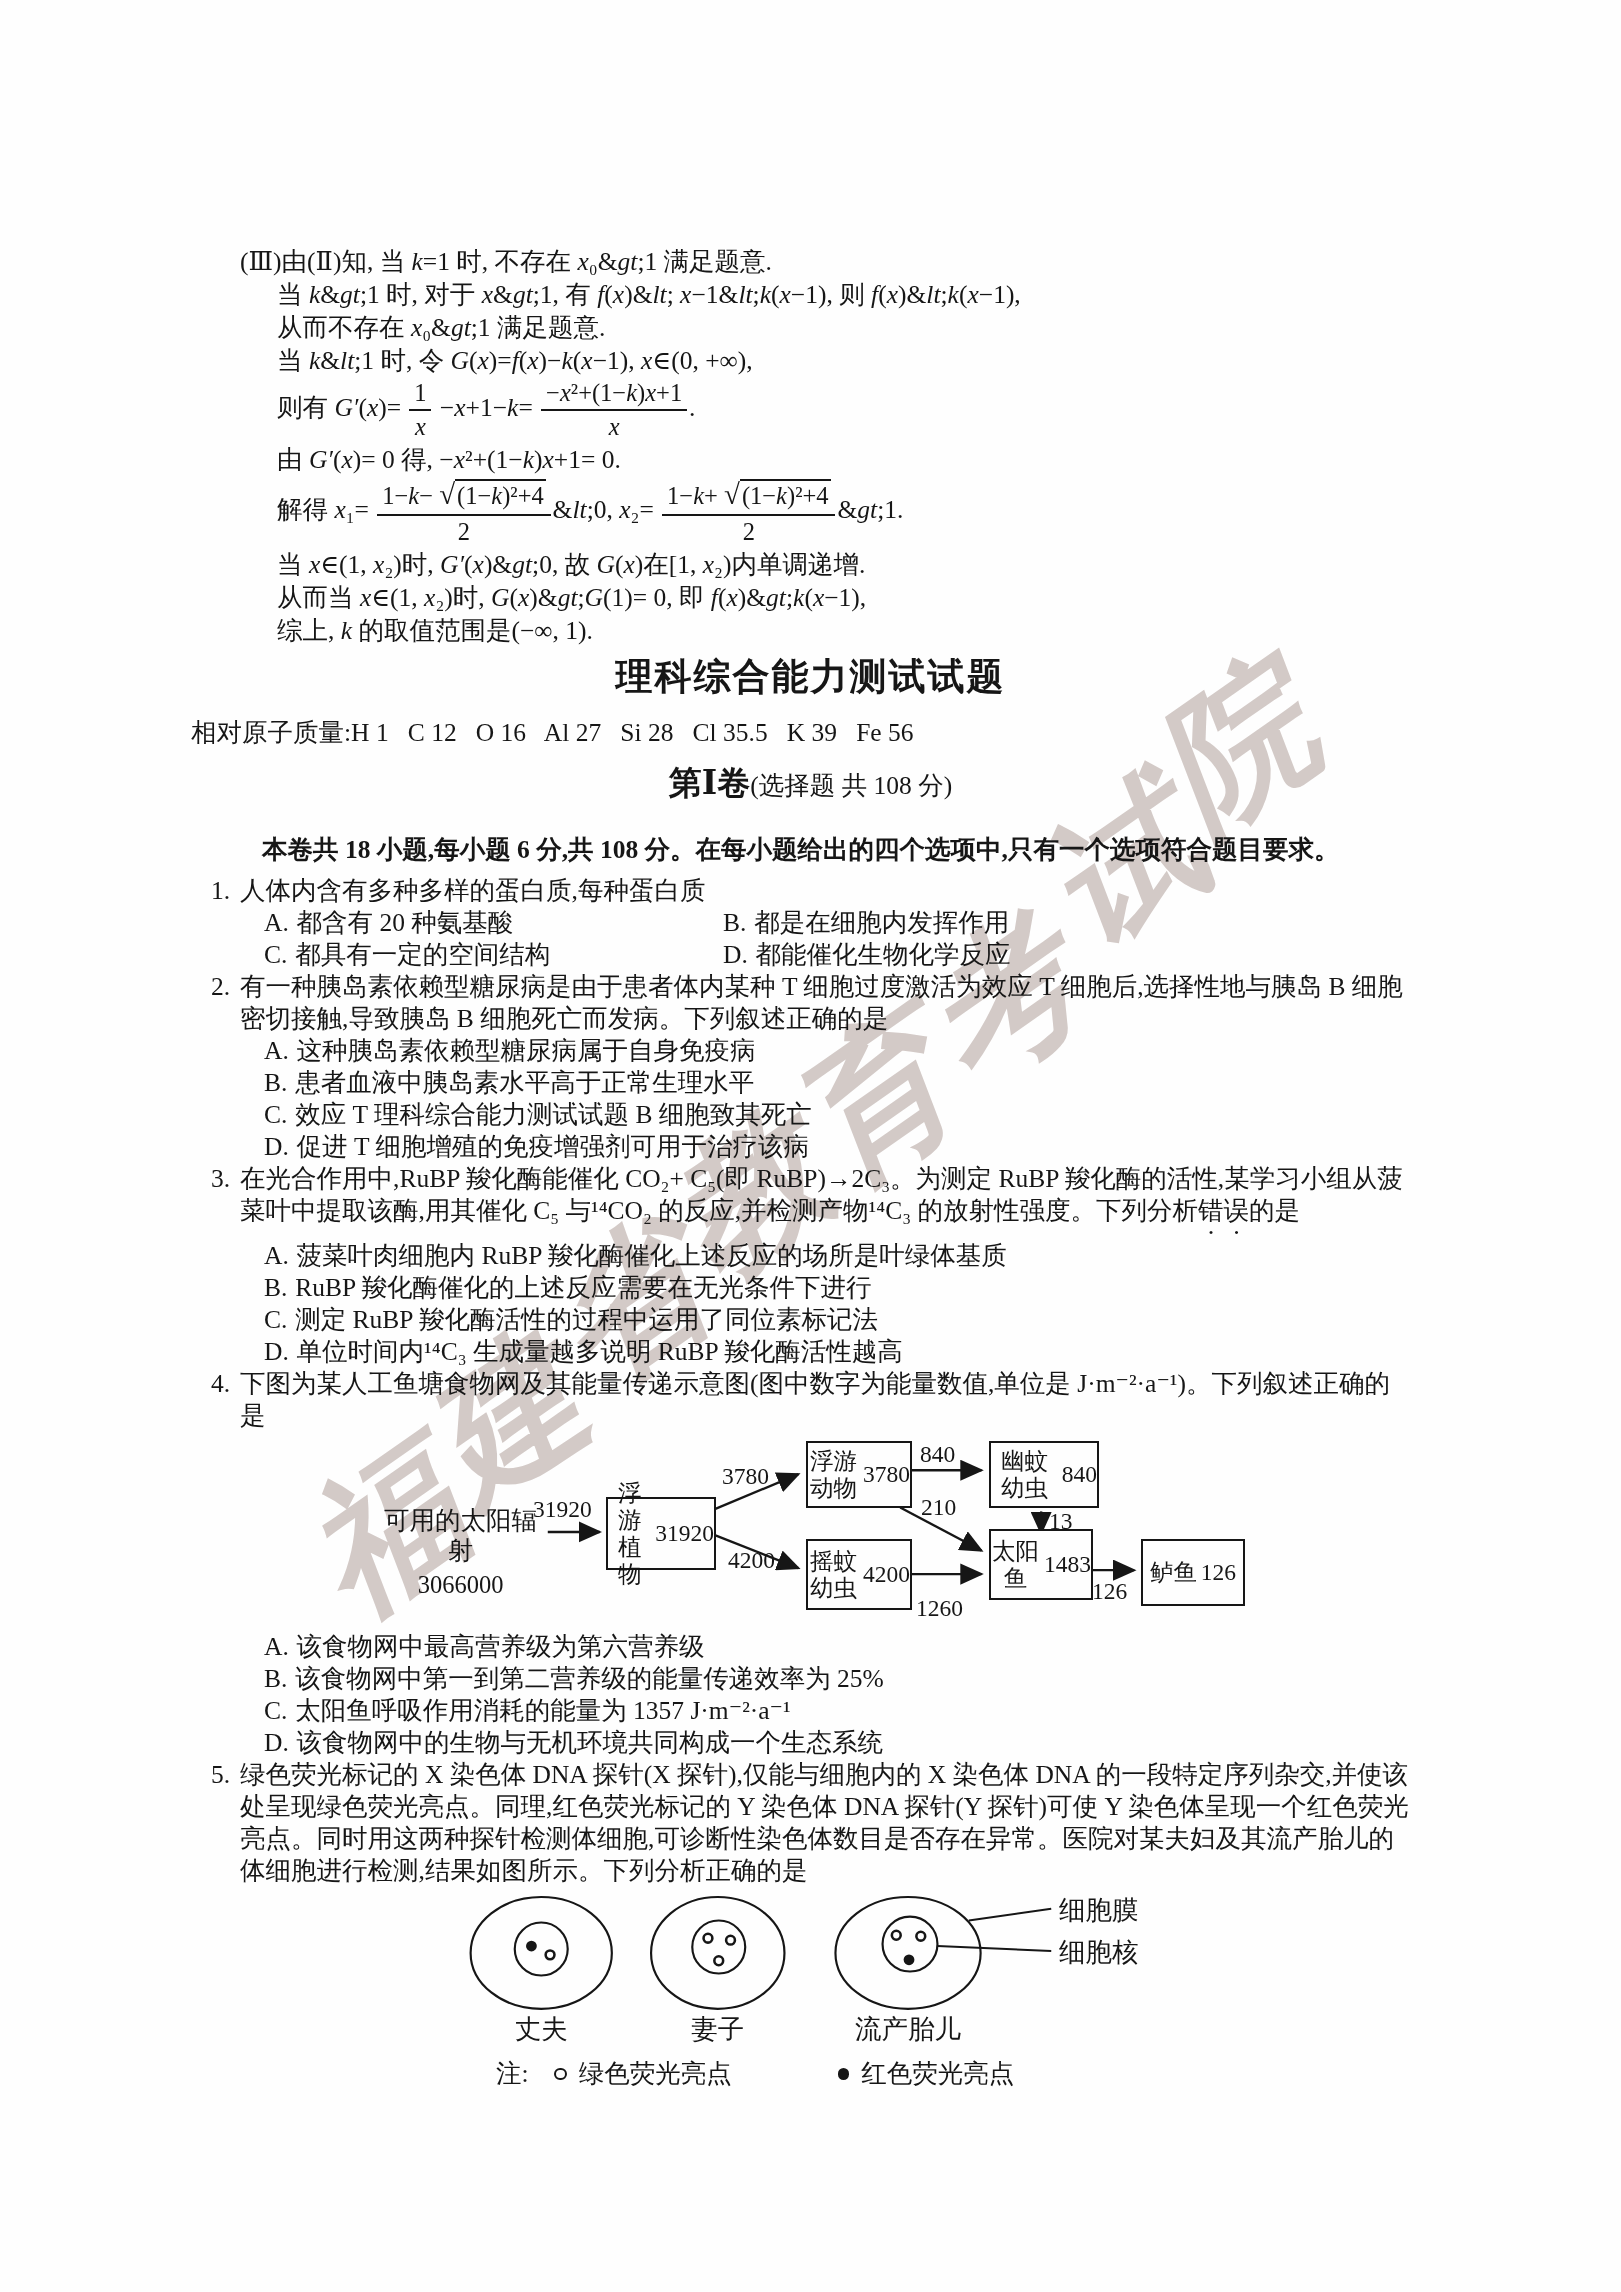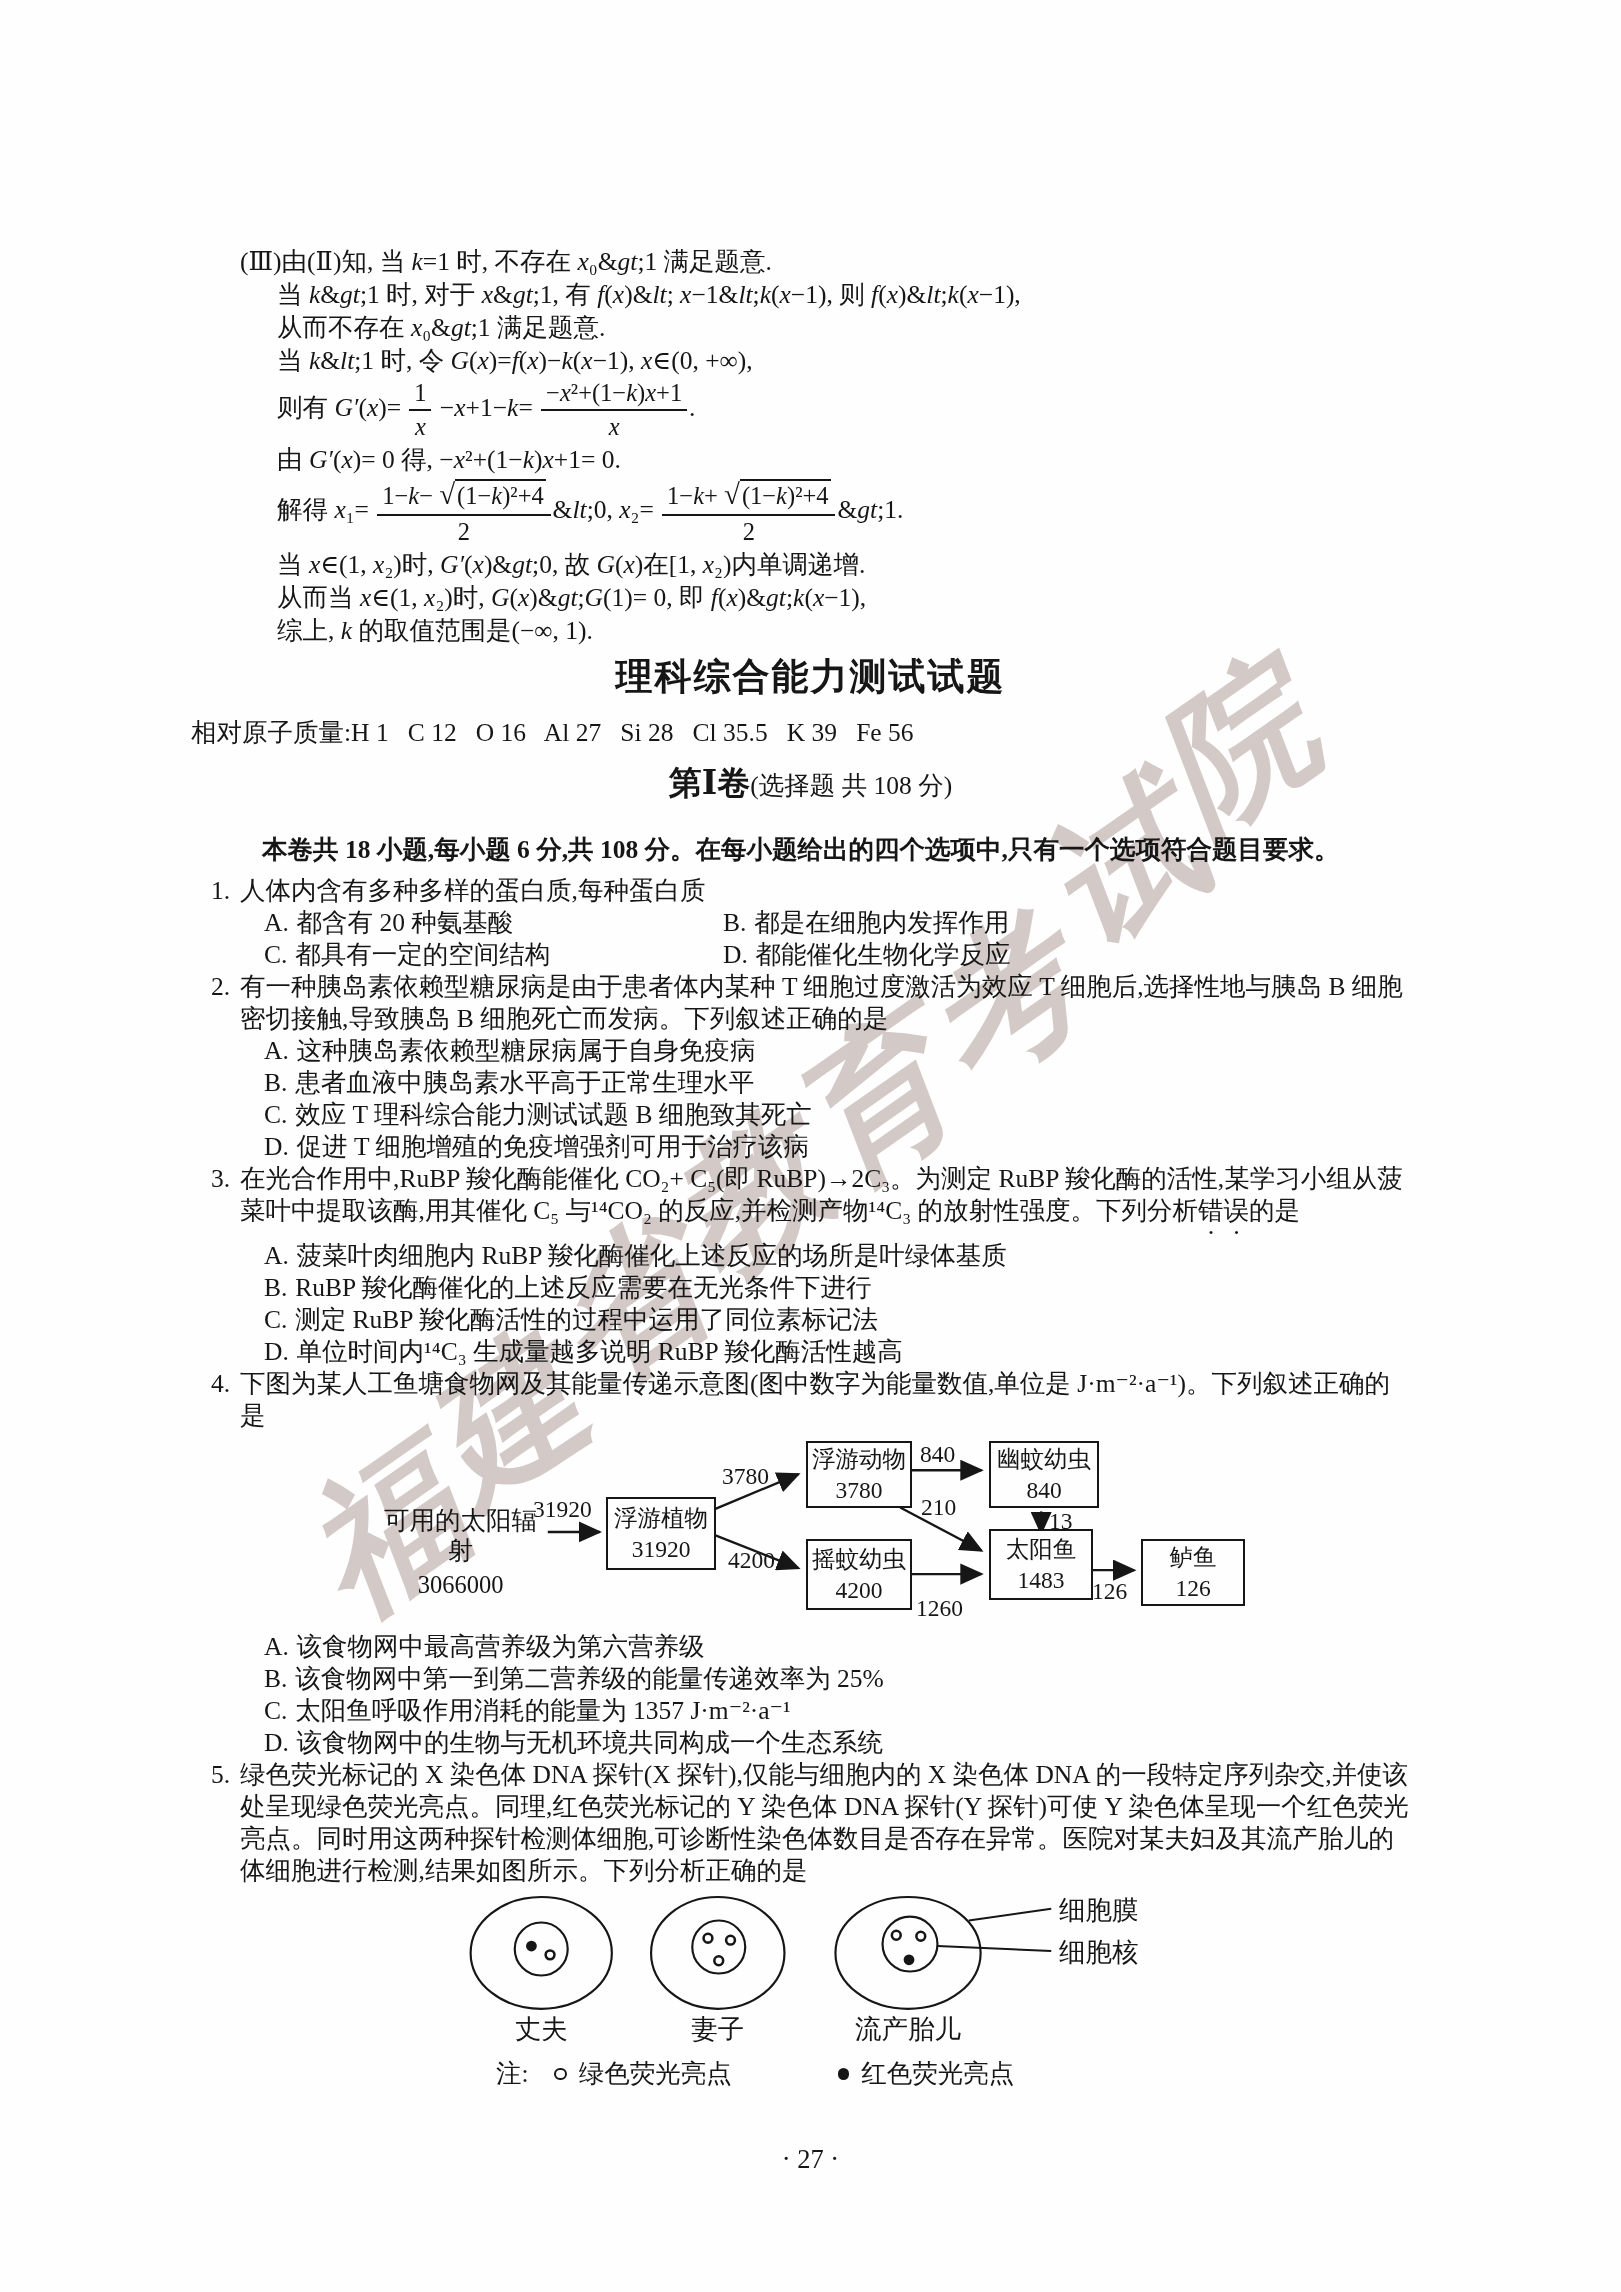--- a/index.html
+++ b/index.html
@@ -50,21 +50,21 @@
   .opt-label{margin-right:7.8px;}
   .emph{
     text-emphasis:filled dot;text-emphasis-position:under right;
     -webkit-text-emphasis:filled dot;-webkit-text-emphasis-position:under;
   }
   
   .foodweb{position:relative;width:980px;height:186px;margin:5.9px 0 7.8px 162px;font-size:23.5px;line-height:1.15;}
   .fw-arrows{position:absolute;left:0;top:0;}
   .fw-box{
     position:absolute;border:2.5px solid #161616;background:#fefefe;
-    display:flex;flex-direction:column;align-items:center;justify-content:center;
+    display:flex;flex-direction:row;align-items:center;justify-content:center;
     gap:3.9px;text-align:center;
   }
   .fw-sun{position:absolute;left:2px;top:69px;width:171px;text-align:center;font-size:25.5px;}
   .fw-sunval{font-size:24.5px;margin-top:5.9px;}
   .fw-lab{position:absolute;font-size:23.5px;}
   
   .cellfig{position:relative;width:765px;height:208px;margin:7.8px 0 0 240px;}
   .cellfig svg text{font-family:"Liberation Serif","DejaVu Serif",serif;font-size:27px;fill:#161616;}
   .legend{position:absolute;left:45px;top:163px;display:flex;align-items:center;font-size:25.5px;}
   .dot-hollow{display:inline-block;width:8.8px;height:8.8px;border:2.5px solid #161616;border-radius:50%;background:#fefefe;}
@@ -253,17 +253,16 @@
             <span class="dot-hollow lg-gap1"></span>
             <span>绿色荧光亮点</span>
             <span class="dot-filled lg-gap2"></span>
             <span>红色荧光亮点</span>
           </div>
         </div>
       </div>
 
     </div>
 
-    <div class="pageno">· 27 ·</div>
 
   </div>
 </div>
 
 
 </body></html>

